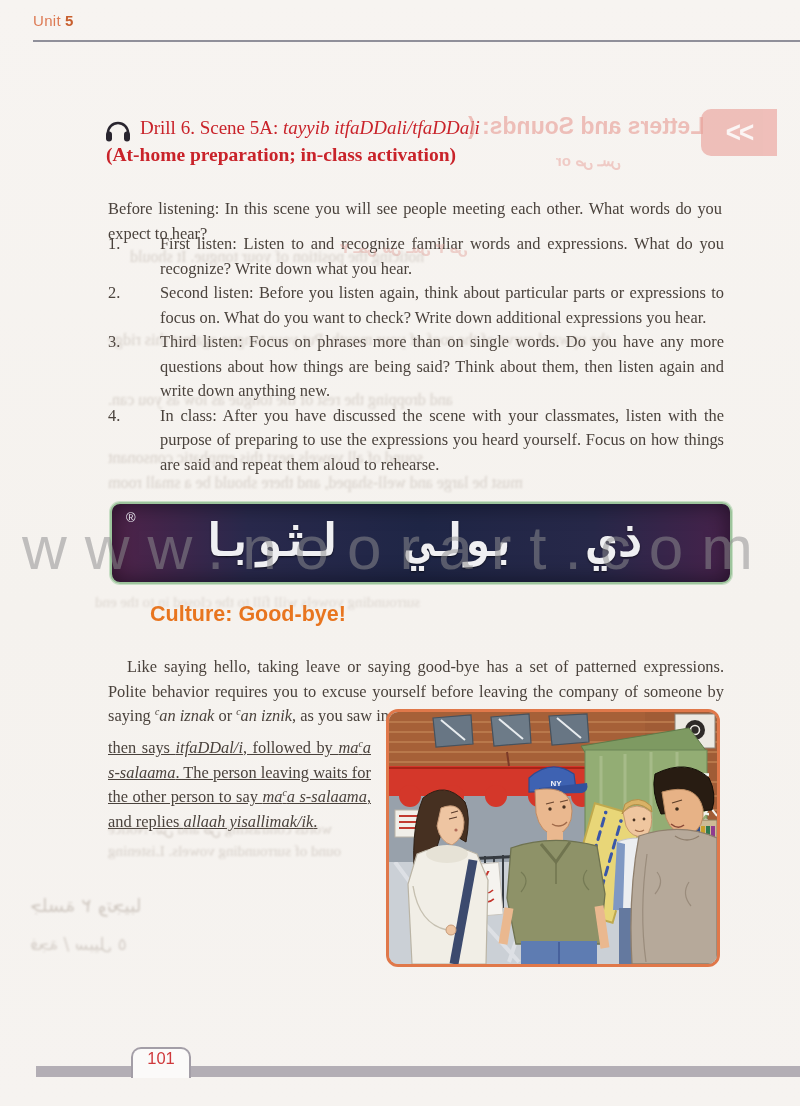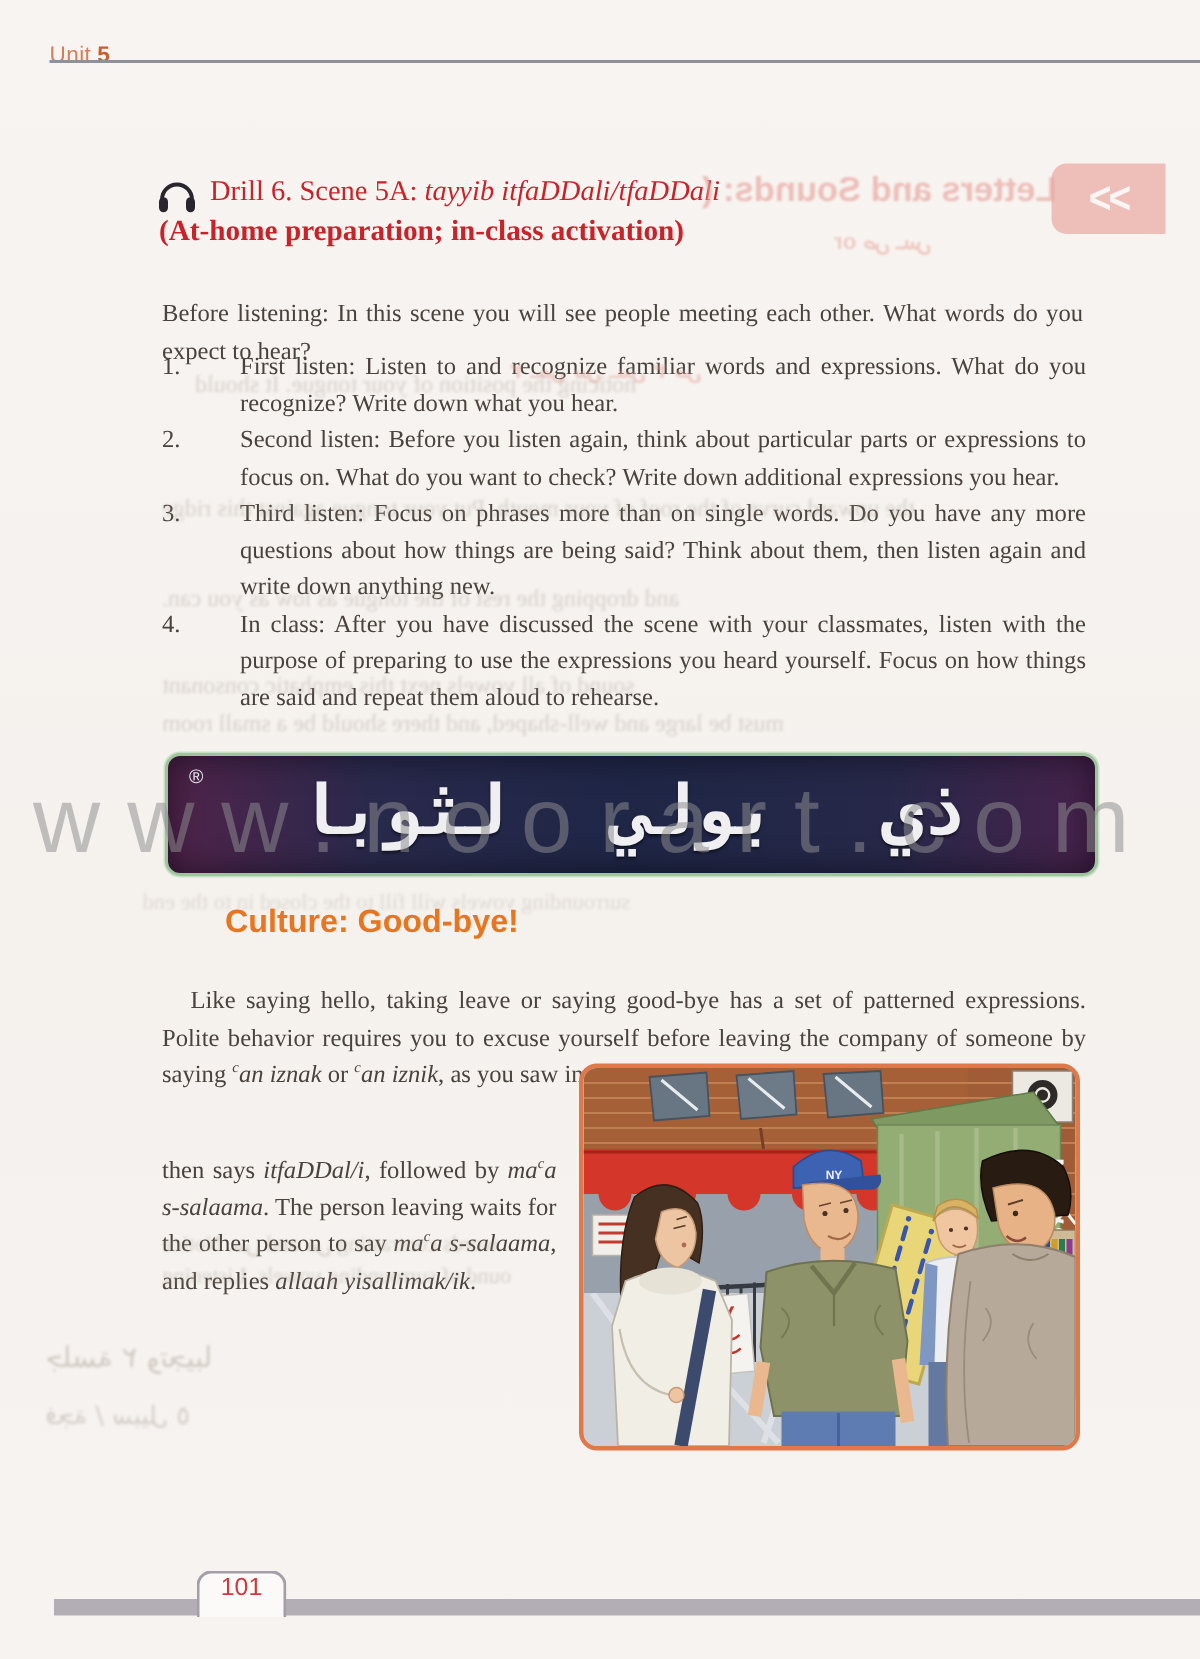--- a/index.html
+++ b/index.html
@@ -2,21 +2,21 @@
 <html><head>
 <meta charset="utf-8">
 <style>
   html,body{margin:0;padding:0;}
   .page{
     position:relative; width:800px; height:1106px; overflow:hidden;
     background:linear-gradient(180deg,#f7f4f1 0%,#f5f2ee 55%,#f6f3f0 100%);
     font-family:"Liberation Serif","DejaVu Serif",serif; color:#473f3a;
   }
   
-  .unit-label{position:absolute;left:33px;top:28px;font-family:"Liberation Sans",sans-serif;
+  .unit-label{position:absolute;left:33px;top:12px;font-family:"Liberation Sans",sans-serif;
     font-size:15px;color:#dd7b55;letter-spacing:.3px;}
   .unit-label b{color:#c85f2e;font-weight:bold;margin-left:4px;}
   .unit-rule{position:absolute;left:33px;top:40px;width:767px;height:2px;background:#90909a;}
   
   .hp-icon{position:absolute;left:104px;top:118px;width:28px;height:26px;}
   .drill-title{position:absolute;left:140px;top:117px;width:560px;
     font-size:19px;font-weight:normal;color:#c9232a;}
   .drill-subtitle{position:absolute;left:106px;top:144px;width:600px;
     font-size:19.5px;font-weight:bold;color:#c9232a;font-family:Liberation Serif, serif;}
   
@@ -39,21 +39,21 @@
   .vbanner .reg{position:absolute;left:14px;top:6px;color:#e8e8ee;font-size:13px;
     font-family:"Liberation Sans",sans-serif;}
   
   .watermark{position:absolute;left:2px;top:512px;width:798px;z-index:6;
     font-family:"Liberation Sans",sans-serif;font-size:62px;letter-spacing:18px;
     color:#8e8e90;opacity:.52;white-space:nowrap;pointer-events:none;margin-left:20px;}
   
   .culture-head{position:absolute;left:106px;top:602px;
     font-family:Liberation Sans, sans-serif;font-weight:bold;font-size:21.5px;color:#e8751f;margin-left:44px;}
   .cpara1{position:absolute;left:108px;top:639px;width:616px;text-indent:19px;}
-  .cpara2{position:absolute;left:108px;top:752px;width:263px;}
+  .cpara2{position:absolute;left:108px;top:720px;width:263px;text-decoration:underline;}
   
   .scene{position:absolute;left:386px;top:709px;width:328px;height:252px;margin:0;
     border:3px solid #e0784a;border-radius:12px;overflow:hidden;background:#cbd0d6;z-index:3;}
   .scene svg{display:block;}
   
   .footer-bar{position:absolute;left:36px;top:1066px;width:764px;height:11px;background:#b3aeb5;}
   .page-tab{position:absolute;left:131px;top:1047px;width:56px;height:29px;background:#fbfaf9;
     border:2px solid #a39ea7;border-bottom:none;border-radius:10px 10px 0 0;z-index:2;
     display:flex;align-items:flex-start;justify-content:center;}
   .page-tab span{font-family:"Liberation Sans",sans-serif;font-size:16.5px;color:#cf393c;}

